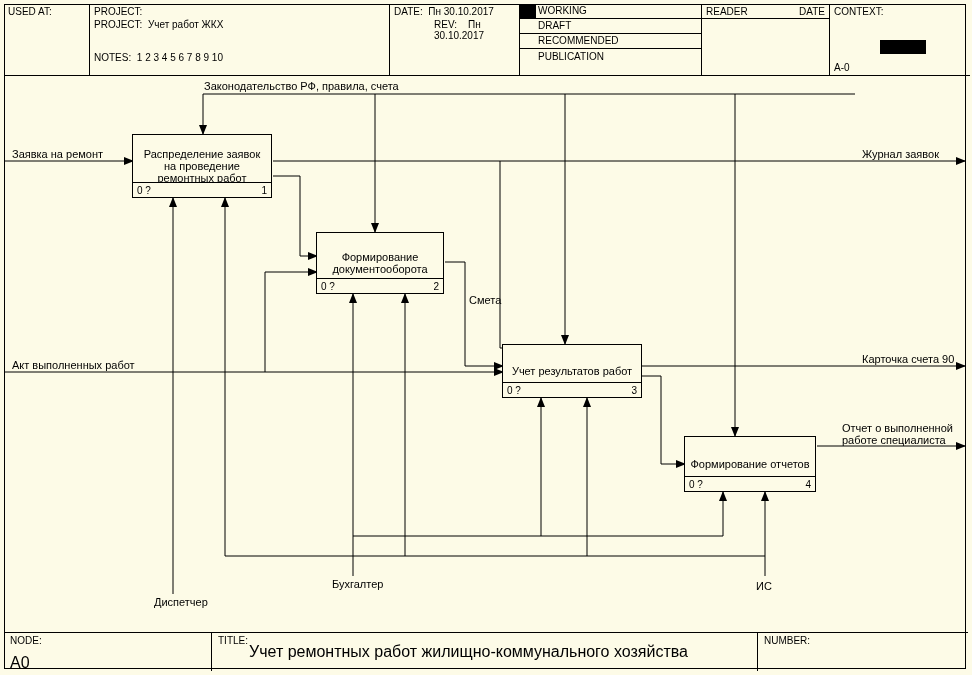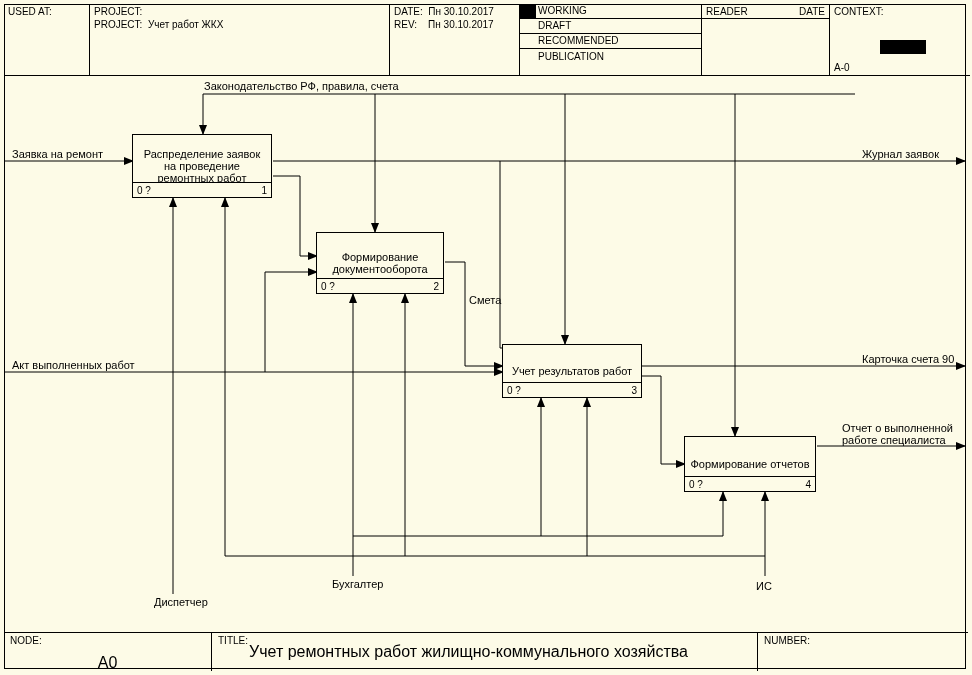--- a/index.html
+++ b/index.html
@@ -107,39 +107,40 @@
     box-sizing:border-box;
     padding:2px 6px;
     font-size:10px;
     position:relative;
   }
   .fnode { width:208px; }
   .ftitle { flex:1; display:flex; align-items:center; }
   .ftitle-label { font-size:10px; margin-right:1px; align-self:flex-start;}
   .ftitle-text { font-size:16px;text-align:center; }
   .fnumber { width:210px; border-right:none; }
-  .fnode-id { font-size:16px; text-align:center; margin-top:8px; }
+  .fnode-id { font-size:16px; text-align:left; margin-top:8px; }
 </style>
 </head>
 <body>
 
 <div class="frame">
   <div class="border-outer"></div>
 
   <div class="header">
     <div class="hcell usedat">
       <span class="hlabel">USED AT:</span>
     </div>
     <div class="hcell authorcell">
       <div><span>PROJECT:</span></div>
       <div style="margin-top:2px;"><span>PROJECT:</span>&nbsp;&nbsp;<span>Учет работ ЖКХ</span></div>
+      <div style="margin-top:22px;"><span>NOTES:</span>&nbsp;&nbsp;<span>1  2  3  4  5  6  7  8  9  10</span></div>
     </div>
     <div class="hcell datecell">
       <div><span>DATE:</span>&nbsp;&nbsp;<span>Пн 30.10.2017</span></div>
-      <div style="margin-top:2px;"><span>REV:</span>&nbsp;&nbsp;&nbsp;&nbsp;<span>Пн 30.10.2017</span></div>
+      <div style="margin-top:2px;margin-left:40px;"><span>REV:</span>&nbsp;&nbsp;&nbsp;&nbsp;<span>Пн 30.10.2017</span></div>
     </div>
     <div class="blackbox"></div>
     <div class="hcell statuscol">
       <div class="statusrow">WORKING</div>
       <div class="statusrow">DRAFT</div>
       <div class="statusrow">RECOMMENDED</div>
       <div class="statusrow last">PUBLICATION</div>
     </div>
     <div class="hcell readercell">
       <span>READER</span>

